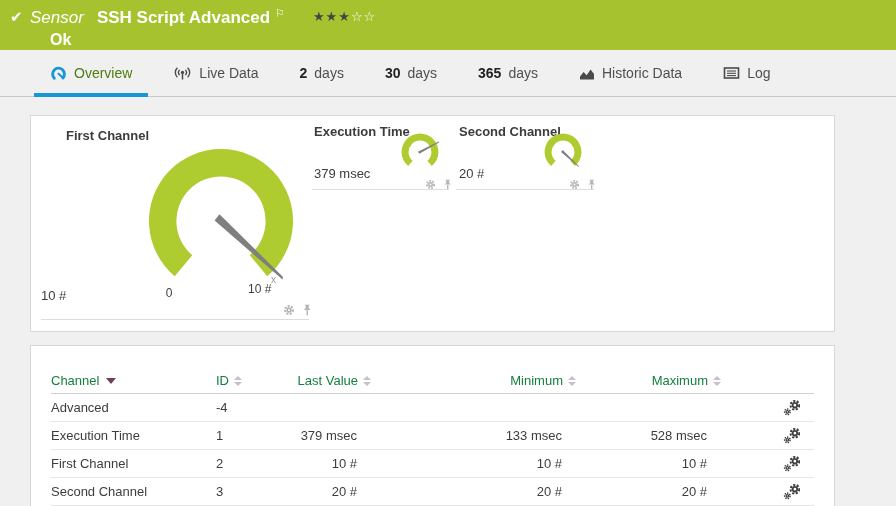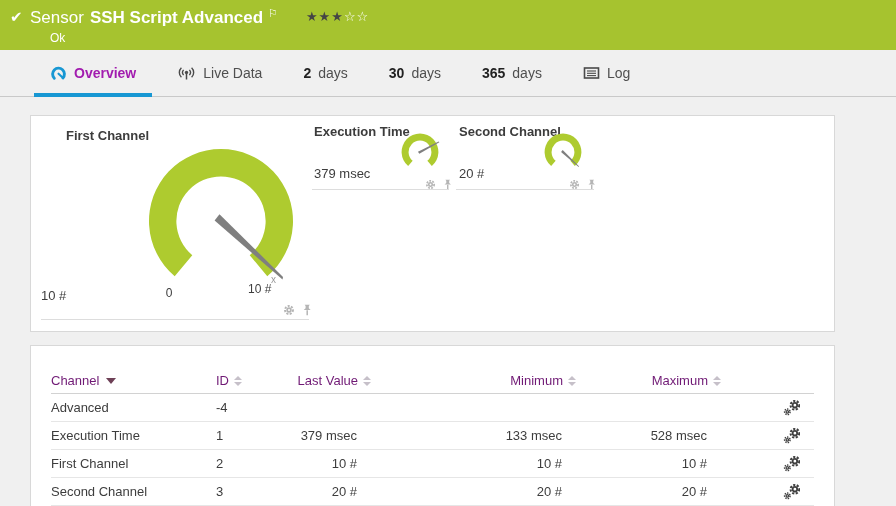--- a/index.html
+++ b/index.html
@@ -4,57 +4,57 @@
 <style>
   * { margin:0; padding:0; box-sizing:border-box; }
   html,body { width:896px; height:506px; overflow:hidden; background:#f0f0f0;
     font-family:"Liberation Sans","DejaVu Sans",sans-serif; }
 
   
   .topbar { height:50px; background:#a6c32f; color:#fff; display:flex; align-items:flex-start; padding:8px 0 0 10px; }
   .check { font-size:15px; font-weight:bold; line-height:18px; width:20px; }
   .titleblock { flex:1; }
   .titleline { font-size:17px; line-height:19px; display:flex; align-items:flex-start; }
-  .sensor-kind { font-weight:400; margin-right:6px; }
+  .sensor-kind { font-style:italic; font-weight:400; margin-right:13px; }
   .sensor-name { font-weight:600; }
   .flag { font-size:11px; margin-left:5px; position:relative; top:-4px; }
   .stars { margin-left:28px; font-size:13px; letter-spacing:1px; position:relative; top:-1px; }
   .stars .f { color:#454545; }
   .stars .e { color:#ffffff; }
-  .status-ok { font-size:12px; font-weight:normal; margin:4px 0 8px 20px; }
+  .status-ok { font-size:16px; font-weight:bold; margin:4px 0 8px 20px; }
 
   
   .tabs { height:47px; display:flex; align-items:stretch; padding-left:46px;
     border-bottom:1px solid #c9c9c9; }
   .tab { display:flex; align-items:center; gap:7px; margin-right:33px; position:relative;
     font-size:14px; color:#4a4a4a; cursor:pointer; padding:0 4px; }
   .tab b { color:#222; font-weight:700; }
   .tab .tlabel { color:#4f4f4f; }
-  .tab.active .tlabel { color:#a21caf; font-weight:700; }
+  .tab.active .tlabel { color:#4d7c0f; font-weight:400; }
   .tab.active::after { content:""; position:absolute; left:-12px; right:-12px; bottom:-1px;
     height:4px; background:#1797d3; }
   .ticon { display:flex; align-items:center; }
 
   
   .panel { background:#fff; border:1px solid #d8d8d8; margin-left:30px; width:805px; position:relative; }
   .panel-gauges { margin-top:18px; height:217px; }
   .panel-table { margin-top:13px; height:200px; }
 
   .g-title { position:absolute; font-size:13px; font-weight:700; color:#3c3c3c; }
   .g-value { position:absolute; font-size:13px; color:#3d3d3d; }
   .g-scale { position:absolute; font-size:12px; color:#3d3d3d; }
   .g-line { position:absolute; height:1px; background:#ddd; }
   .g-icons { position:absolute; display:flex; gap:6px; align-items:center; }
   .g-tipmark { position:absolute; font-size:10px; color:#9a9a9a; }
 
   
   .chtable { padding:22px 20px 0 20px; }
   .trow { display:grid; grid-template-columns:165px 60px 95px 205px 145px 96px 1fr;
     align-items:center; height:28px; border-bottom:1px solid #e6e6e6; font-size:13px; color:#3d3d3d; }
-  .trow.thead { height:26px; border-bottom:1px solid #d2d2d2; color:#701a75; }
+  .trow.thead { height:26px; border-bottom:1px solid #d2d2d2; color:#15803d; }
   .cell { display:flex; align-items:center; }
   .cell.num { justify-content:flex-end; padding-right:14px; }
   .thead .cell.num { padding-right:0; }
   .cell.gearcell { padding-left:62px; }
   .sorticons { display:inline-flex; flex-direction:column; margin-left:5px; gap:2px; }
   .arr-up { width:0; height:0; border-left:4px solid transparent; border-right:4px solid transparent;
     border-bottom:4px solid #c6c0c9; }
   .arr-dn { width:0; height:0; border-left:4px solid transparent; border-right:4px solid transparent;
     border-top:4px solid #c6c0c9; }
   .sort-desc { width:0; height:0; border-left:5px solid transparent; border-right:5px solid transparent;
@@ -130,20 +130,28 @@
   <div class="tab">
     <b>30</b>
     <span class="tlabel">days</span>
   </div>
   <div class="tab">
     <b>365</b>
     <span class="tlabel">days</span>
   </div>
   <div class="tab">
     <span class="ticon">
+      <svg width="16" height="15" viewBox="0 0 16 15">
+        <path d="M1 13.5 L1 10.5 4.6 6 7.6 9.2 11.6 3.4 15 8 15 13.5 Z" fill="#4a4a4a"></path>
+      </svg>
+    </span>
+    <span class="tlabel">Historic Data</span>
+  </div>
+  <div class="tab">
+    <span class="ticon">
       <svg width="17" height="14" viewBox="0 0 17 14">
         <rect x="1.5" y="2" width="14" height="10" fill="none" stroke="#4a4a4a" stroke-width="1.6"></rect>
         <line x1="4" y1="5" x2="13" y2="5" stroke="#4a4a4a" stroke-width="1.1"></line>
         <line x1="4" y1="7.3" x2="13" y2="7.3" stroke="#4a4a4a" stroke-width="1.1"></line>
         <line x1="4" y1="9.6" x2="13" y2="9.6" stroke="#4a4a4a" stroke-width="1.1"></line>
       </svg>
     </span>
     <span class="tlabel">Log</span>
   </div>
 </div>

